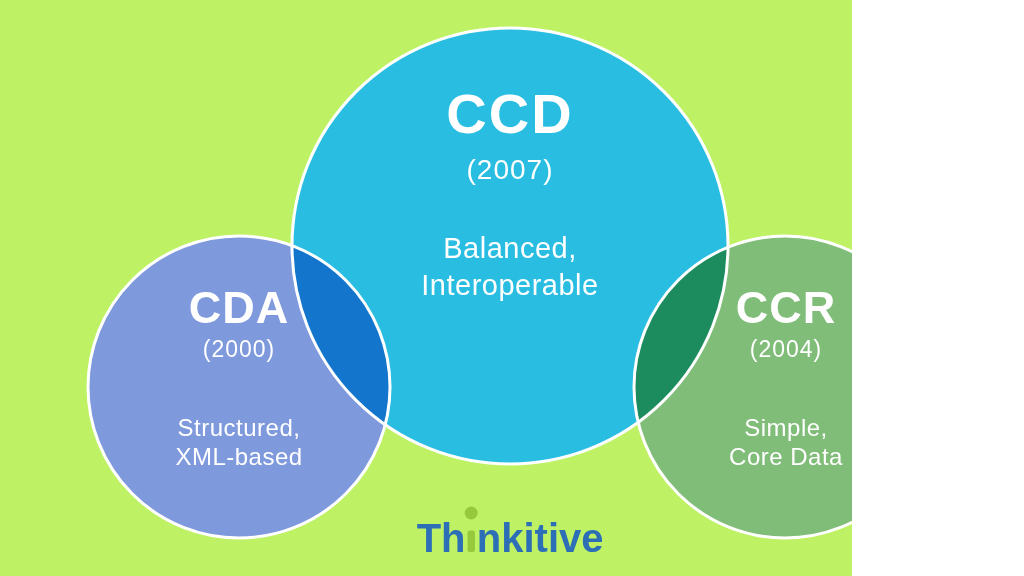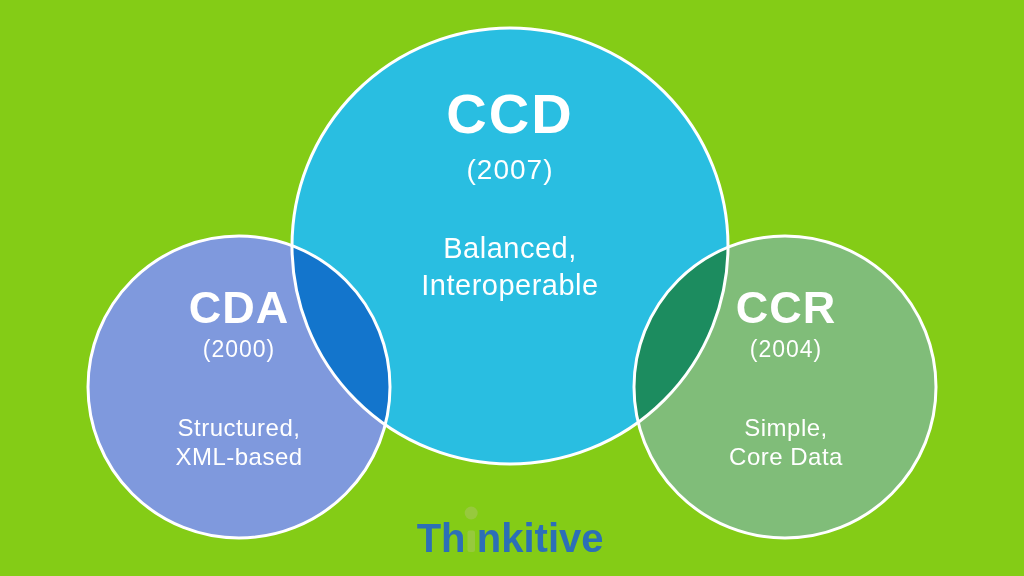--- a/index.html
+++ b/index.html
@@ -2,23 +2,23 @@
 <html><head>
 <meta charset="utf-8">
 <style>
   html, body {
     margin: 0;
     padding: 0;
     background: #ffffff;
   }
   .canvas {
     position: relative;
-    width: 1024px;
+    width: 852px;
     height: 576px;
-    background: #84cc16;
+    background: #bef264;
     overflow: hidden;
     font-family: "Liberation Sans", sans-serif;
   }
   svg { display: block; }
   .outline {
     stroke-width: 3;
     fill: none;
   }
   text {
     font-family: "Liberation Sans", sans-serif;

